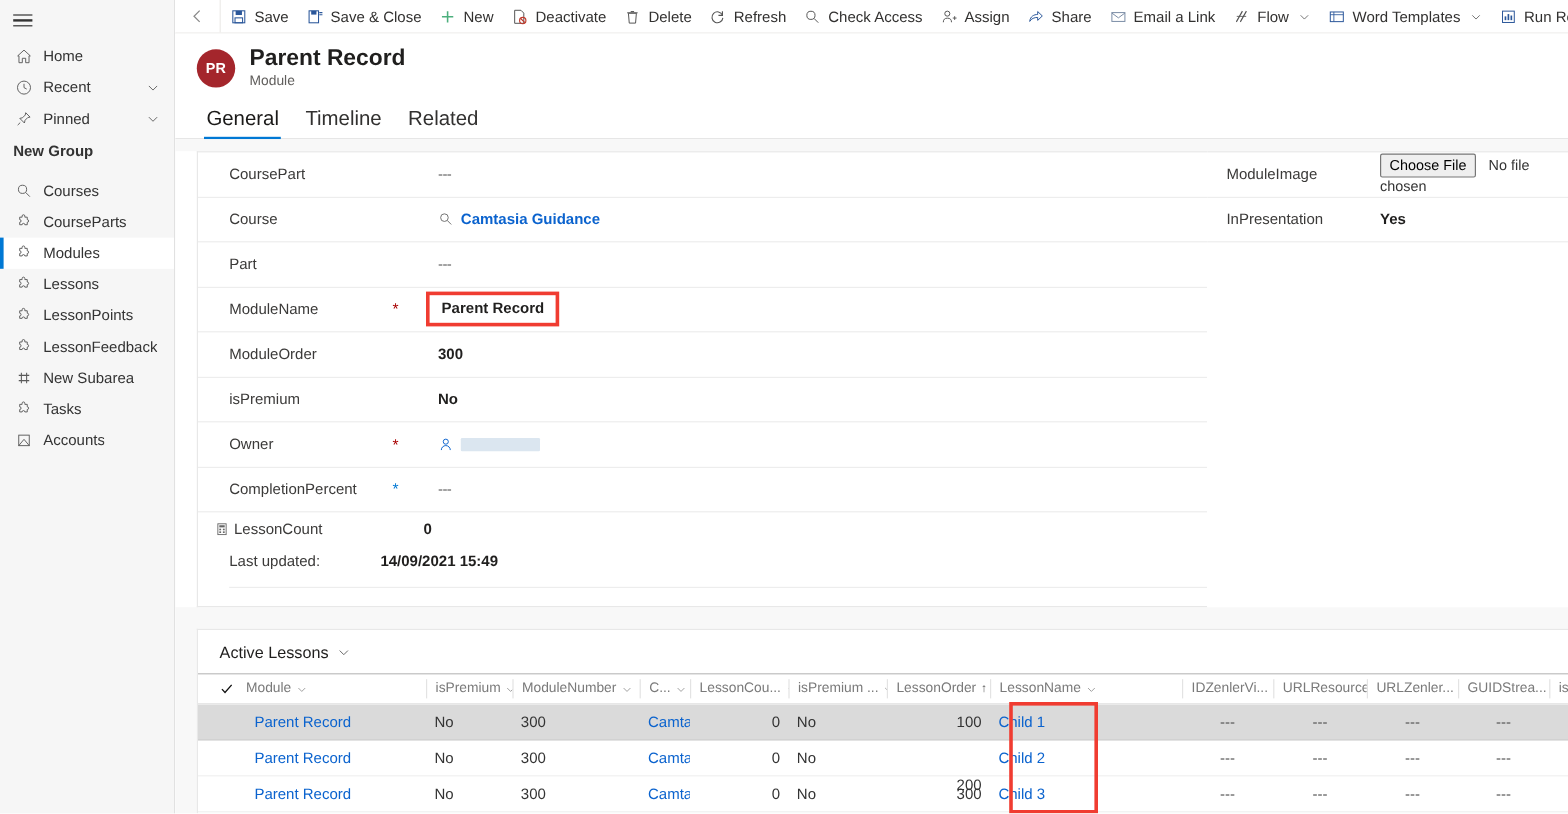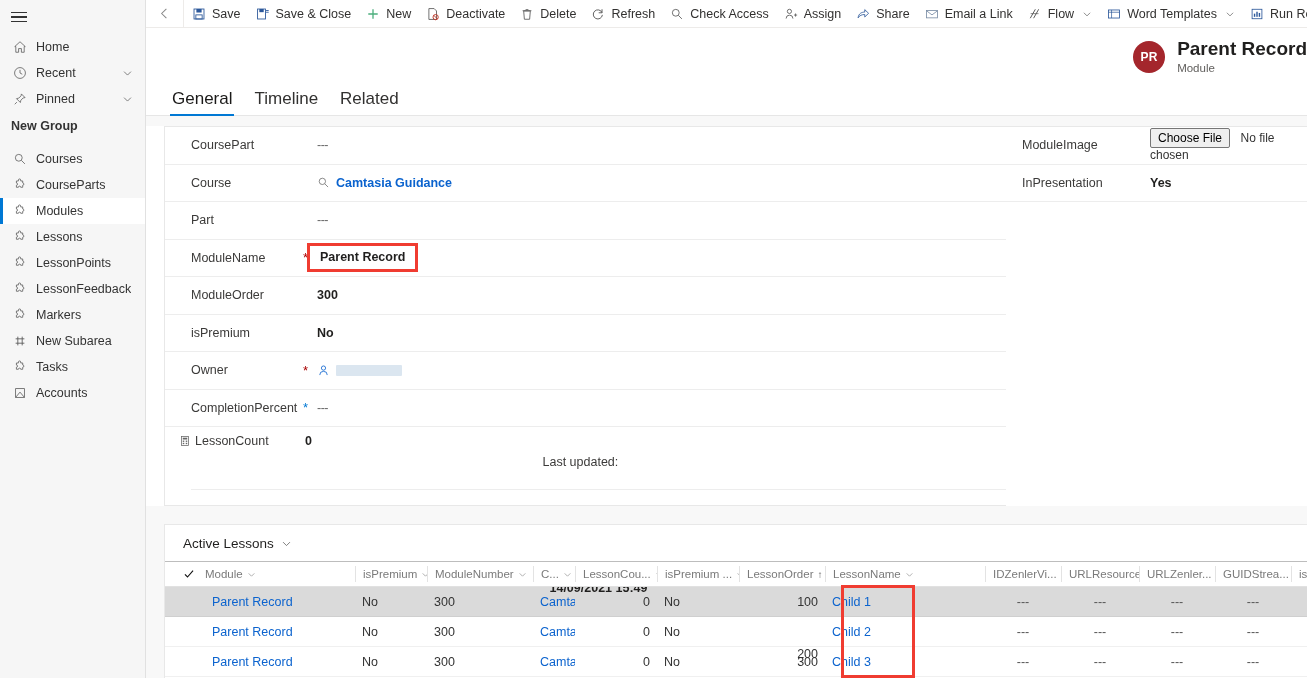--- a/index.html
+++ b/index.html
@@ -95,21 +95,21 @@
   }
   .cmd .ci { display: inline-flex; align-items: center; justify-content: center; width: 16px; height: 16px; }
   .cmd .cchev { color: #555; margin-left: 3px; font-size: 9px; }
 
   
   #rec-header {
     flex: 0 0 auto;
     padding: 10px 0 0 0;
     background: #fff;
   }
-  .rh-row { display: flex; align-items: center; padding-left: 18px; justify-content: flex-end; }
+  .rh-row { display: flex; align-items: center; padding-left: 18px; }
   .avatar {
     width: 32px; height: 32px; border-radius: 50%;
     background: #a4262c; color: #fff;
     display: flex; align-items: center; justify-content: center;
     font-size: 12px; font-weight: 600; letter-spacing: .3px;
     flex: 0 0 32px;
   }
   .rh-titles { margin-left: 12px; line-height: 1.15; }
   .rh-title { font-size: 19px; color: #201f1e; font-weight: 600; }
   .rh-sub { font-size: 11.5px; color: #605e5c; margin-top: 2px; }
@@ -150,20 +150,21 @@
     border: 1px solid #e8e8e8;
     border-right: none;
     height: 380px;
     padding-top: 0;
   }
   .fld {
     display: flex; align-items: center;
     height: 37.5px;
     border-bottom: 1px solid #ededed;
     padding-left: 26px;
+    gap: 24px;
   }
   .fld.noborder { border-bottom: none; }
   .fld-label {
     width: 112px; flex: 0 0 112px;
     font-size: 12.5px; color: #3b3a39;
     display: flex; align-items: center; gap: 4px;
   }
   .fld-label .lock-ico { color: #666; display: inline-flex; }
   .req { color: #a80000; font-size: 13px; width: 14px; flex: 0 0 14px; text-align: left; }
   .req.blue { color: #0078d4; }
@@ -173,21 +174,21 @@
   }
   .fld-value.normalw { font-weight: normal; }
   .dashes { color: #666; font-weight: normal; letter-spacing: -0.5px; }
   .lookup-link { color: #0b63ce; font-weight: bold; cursor: pointer; }
   .lookup-ico { color: #6a6a6a; display: inline-flex; }
   .owner-redact {
     width: 66px; height: 11px; background: #dbe6f0; border-radius: 1px; display: inline-block;
   }
   .person-ico { color: #0b63ce; display: inline-flex; }
   .fld-sub {
-    display: flex; align-items: center; height: 26px; padding-left: 26px; flex-direction: column;
+    display: flex; align-items: center; height: 26px; padding-left: 26px;
   }
   .fld-sub .sl { width: 112px; flex: 0 0 112px; font-size: 12.5px; color: #3b3a39; }
   .fld-sub .sv { font-size: 12.5px; color: #201f1e; font-weight: bold; }
 
   .redbox {
     border: 3px solid #f03c31;
     padding: 4px 10px 5px 10px;
     margin-left: -10px;
     display: inline-flex; align-items: center;
     background: #fff;
@@ -383,28 +384,20 @@
 
     <div class="nav-item">
       <span class="nv-ico">
         <svg width="14" height="14" viewBox="0 0 16 16">
             <path d="M6.2 2.4 a1.3 1.3 0 0 1 2.6 0 v1 h2.3 v2.3 a1.3 1.3 0 0 1 0 2.6 v2.3 H8.8 a1.3 1.3 0 0 0-2.6 0 H3.9 V8.3 a1.3 1.3 0 0 0 0-2.6 V3.4 h2.3 z" fill="none" stroke="#5a5a5a" stroke-width="0.9"></path>
           </svg>
       </span>
       <span class="nv-label">LessonFeedback</span>
     </div>
 
-    <div class="nav-item">
-      <span class="nv-ico">
-        <svg width="14" height="14" viewBox="0 0 16 16">
-            <path d="M6.2 2.4 a1.3 1.3 0 0 1 2.6 0 v1 h2.3 v2.3 a1.3 1.3 0 0 1 0 2.6 v2.3 H8.8 a1.3 1.3 0 0 0-2.6 0 H3.9 V8.3 a1.3 1.3 0 0 0 0-2.6 V3.4 h2.3 z" fill="none" stroke="#5a5a5a" stroke-width="0.9"></path>
-          </svg>
-      </span>
-      <span class="nv-label">Markers</span>
-    </div>
 
     <div class="nav-item">
       <span class="nv-ico">
         <svg width="14" height="14" viewBox="0 0 16 16">
             <path d="M3 5.5 H13 M3 10.5 H13 M5.5 3 V13 M10.5 3 V13" fill="none" stroke="#5a5a5a" stroke-width="1"></path>
           </svg>
       </span>
       <span class="nv-label">New Subarea</span>
     </div>
 

